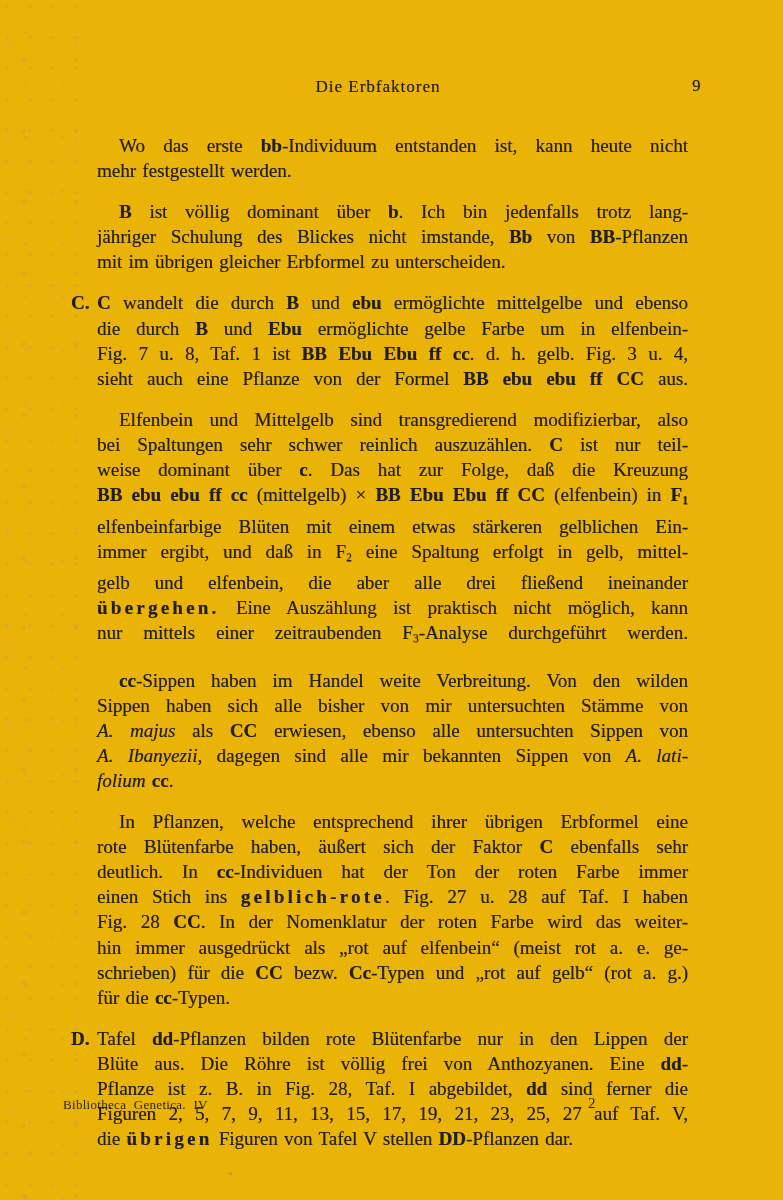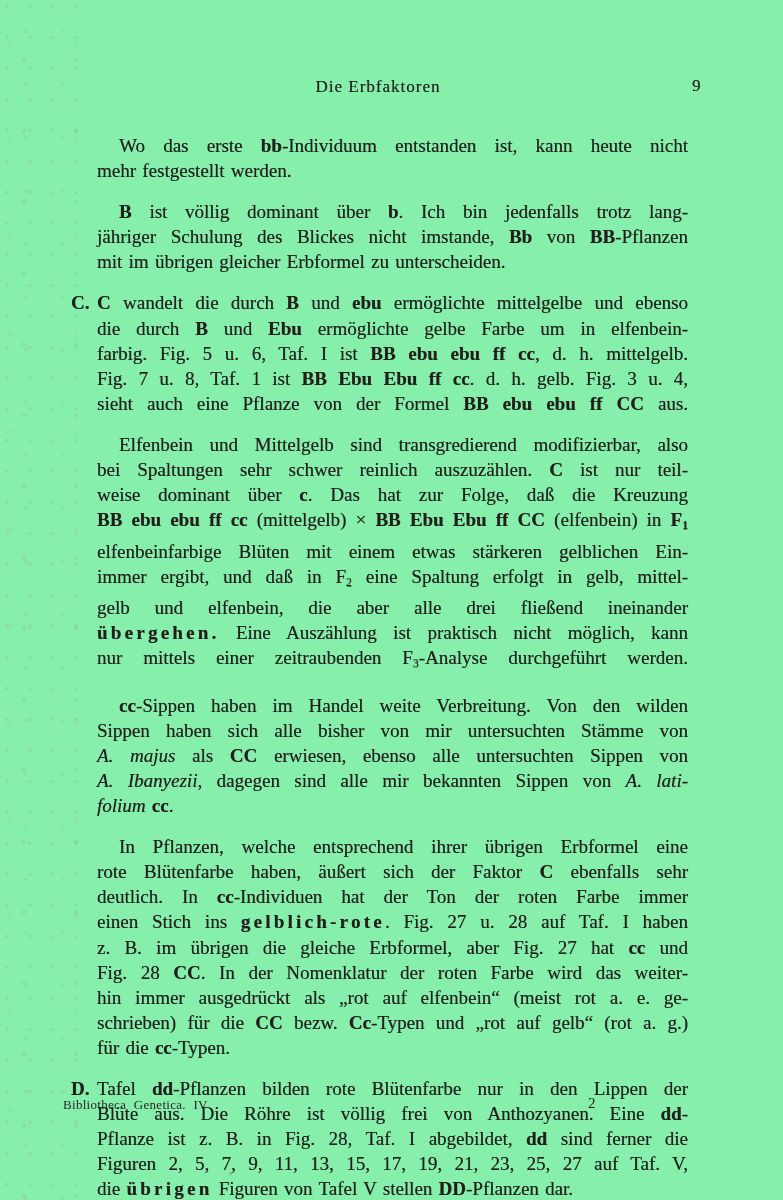--- a/index.html
+++ b/index.html
@@ -1,20 +1,20 @@
 <!DOCTYPE html>
 <html><head>
 <meta charset="utf-8">
 <style>
   html, body { margin: 0; padding: 0; }
   .page {
     position: relative;
     width: 783px;
     height: 1200px;
-    background: #86efac;
+    background: #eab308;
     color: #221f1b;
     font-family: "Liberation Serif", "DejaVu Serif", serif;
     overflow: hidden;
   }
   
   .speckle {
     position: absolute;
     left: 0; top: 0;
     width: 78px; height: 100%;
     background-image:
@@ -101,21 +101,20 @@
         <div class="line"><span>mehr festgestellt werden.</span></div>
       </div>
       <div class="para">
         <div class="line just"><span class="ind"></span><span class="b">B</span><span> ist völlig dominant über </span><span class="b">b</span><span>. Ich bin jedenfalls trotz lang-</span></div>
         <div class="line just"><span>jähriger Schulung des Blickes nicht imstande, </span><span class="b">Bb</span><span> von </span><span class="b">BB</span><span>-Pflanzen</span></div>
         <div class="line"><span>mit im übrigen gleicher Erbformel zu unterscheiden.</span></div>
       </div>
       <div class="para">
         <div class="line just"><span class="label">C.</span><span class="b">C</span><span> wandelt die durch </span><span class="b">B</span><span> und </span><span class="b">ebu</span><span> ermöglichte mittelgelbe und ebenso</span></div>
         <div class="line just"><span>die durch </span><span class="b">B</span><span> und </span><span class="b">Ebu</span><span> ermöglichte gelbe Farbe um in elfenbein-</span></div>
-        <div class="line just"><span>farbig. Fig. 5 u. 6, Taf. I ist </span><span class="b">BB ebu ebu ff cc</span><span>, d. h. mittelgelb.</span></div>
         <div class="line just"><span>Fig. 7 u. 8, Taf. 1 ist </span><span class="b">BB Ebu Ebu ff cc</span><span>. d. h. gelb.  Fig. 3 u. 4,</span></div>
         <div class="line just"><span>sieht auch eine Pflanze von der Formel </span><span class="b">BB ebu ebu ff CC</span><span> aus.</span></div>
       </div>
       <div class="para">
         <div class="line just"><span class="ind"></span><span>Elfenbein und Mittelgelb sind transgredierend modifizierbar, also</span></div>
         <div class="line just"><span>bei Spaltungen sehr schwer reinlich auszuzählen.  </span><span class="b">C</span><span> ist nur teil-</span></div>
         <div class="line just"><span>weise dominant über </span><span class="b">c</span><span>.  Das hat zur Folge, daß die Kreuzung</span></div>
         <div class="line just"><span class="b">BB ebu ebu ff cc</span><span> (mittelgelb) × </span><span class="b">BB Ebu Ebu ff CC</span><span> (elfenbein) in </span><span class="b">F</span><span class="b sub">1</span></div>
         <div class="line just"><span>elfenbeinfarbige Blüten mit einem etwas stärkeren gelblichen Ein-</span></div>
         <div class="line just"><span>immer ergibt, und daß in F</span><span class="sub">2</span><span> eine Spaltung erfolgt in gelb, mittel-</span></div>
@@ -128,21 +127,20 @@
         <div class="line just"><span>Sippen haben sich alle bisher von mir untersuchten Stämme von</span></div>
         <div class="line just"><span class="i">A. majus</span><span> als </span><span class="b">CC</span><span> erwiesen, ebenso alle untersuchten Sippen von</span></div>
         <div class="line just"><span class="i">A. Ibanyezii</span><span>, dagegen sind alle mir bekannten Sippen von </span><span class="i">A. lati-</span></div>
         <div class="line"><span class="i">folium</span><span> </span><span class="b">cc</span><span>.</span></div>
       </div>
       <div class="para">
         <div class="line just"><span class="ind"></span><span>In Pflanzen, welche entsprechend ihrer übrigen Erbformel eine</span></div>
         <div class="line just"><span>rote Blütenfarbe haben, äußert sich der Faktor </span><span class="b">C</span><span> ebenfalls sehr</span></div>
         <div class="line just"><span>deutlich.  In </span><span class="b">cc</span><span>-Individuen hat der Ton der roten Farbe immer</span></div>
         <div class="line just"><span>einen Stich ins </span><span class="sp">gelblich-rote</span><span>.  Fig. 27 u. 28 auf Taf. I haben</span></div>
-        <div class="line just"><span>z. B. im übrigen die gleiche Erbformel, aber Fig. 27 hat </span><span class="b">cc</span><span> und</span></div>
         <div class="line just"><span>Fig. 28 </span><span class="b">CC</span><span>.  In der Nomenklatur der roten Farbe wird das weiter-</span></div>
         <div class="line just"><span>hin immer ausgedrückt als „rot auf elfenbein“ (meist rot a. e. ge-</span></div>
         <div class="line just"><span>schrieben) für die </span><span class="b">CC</span><span> bezw. </span><span class="b">Cc</span><span>-Typen und „rot auf gelb“ (rot a. g.)</span></div>
         <div class="line"><span>für die </span><span class="b">cc</span><span>-Typen.</span></div>
       </div>
       <div class="para">
         <div class="line just"><span class="label">D.</span><span>Tafel </span><span class="b">dd</span><span>-Pflanzen bilden rote Blütenfarbe nur in den Lippen der</span></div>
         <div class="line just"><span>Blüte aus.  Die Röhre ist völlig frei von Anthozyanen.  Eine </span><span class="b">dd</span><span>-</span></div>
         <div class="line just"><span>Pflanze ist z. B. in Fig. 28, Taf. I abgebildet, </span><span class="b">dd</span><span> sind ferner die</span></div>
         <div class="line just"><span>Figuren 2, 5, 7, 9, 11, 13, 15, 17, 19, 21, 23, 25, 27 auf Taf. V,</span></div>

